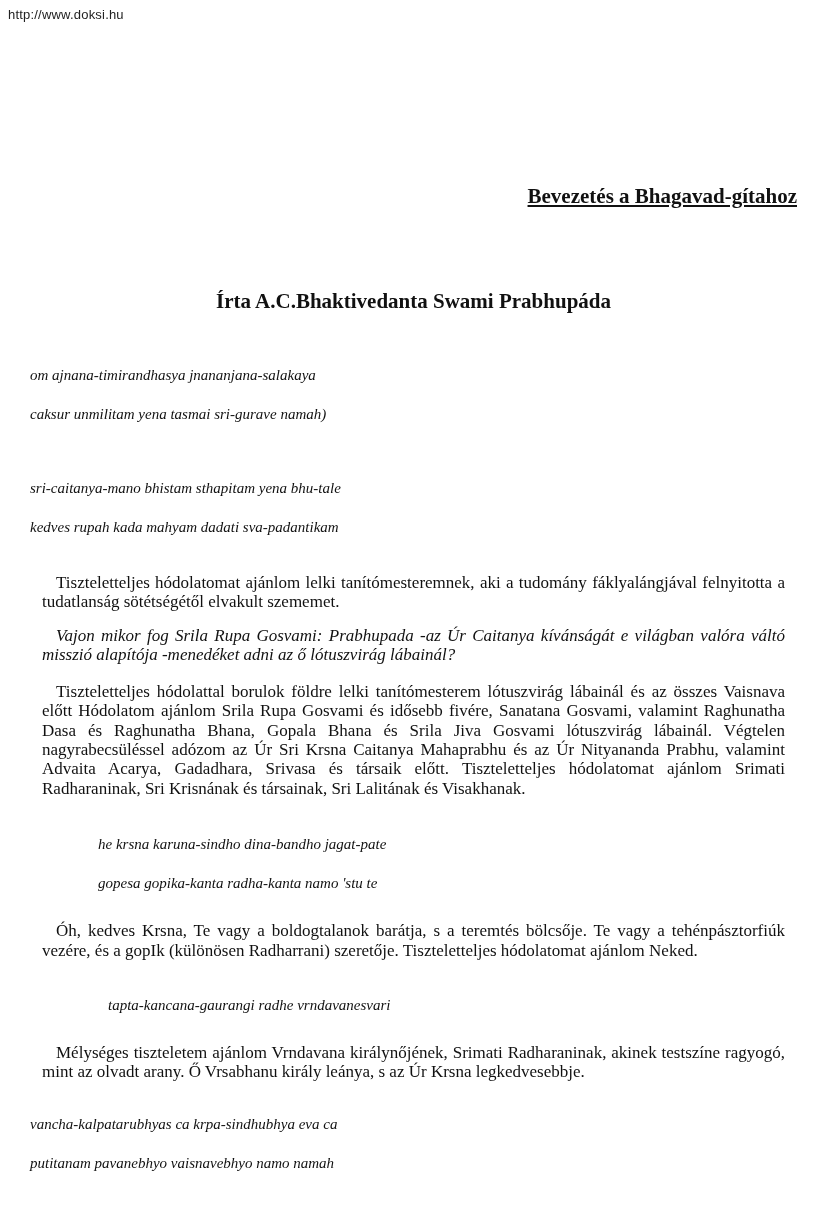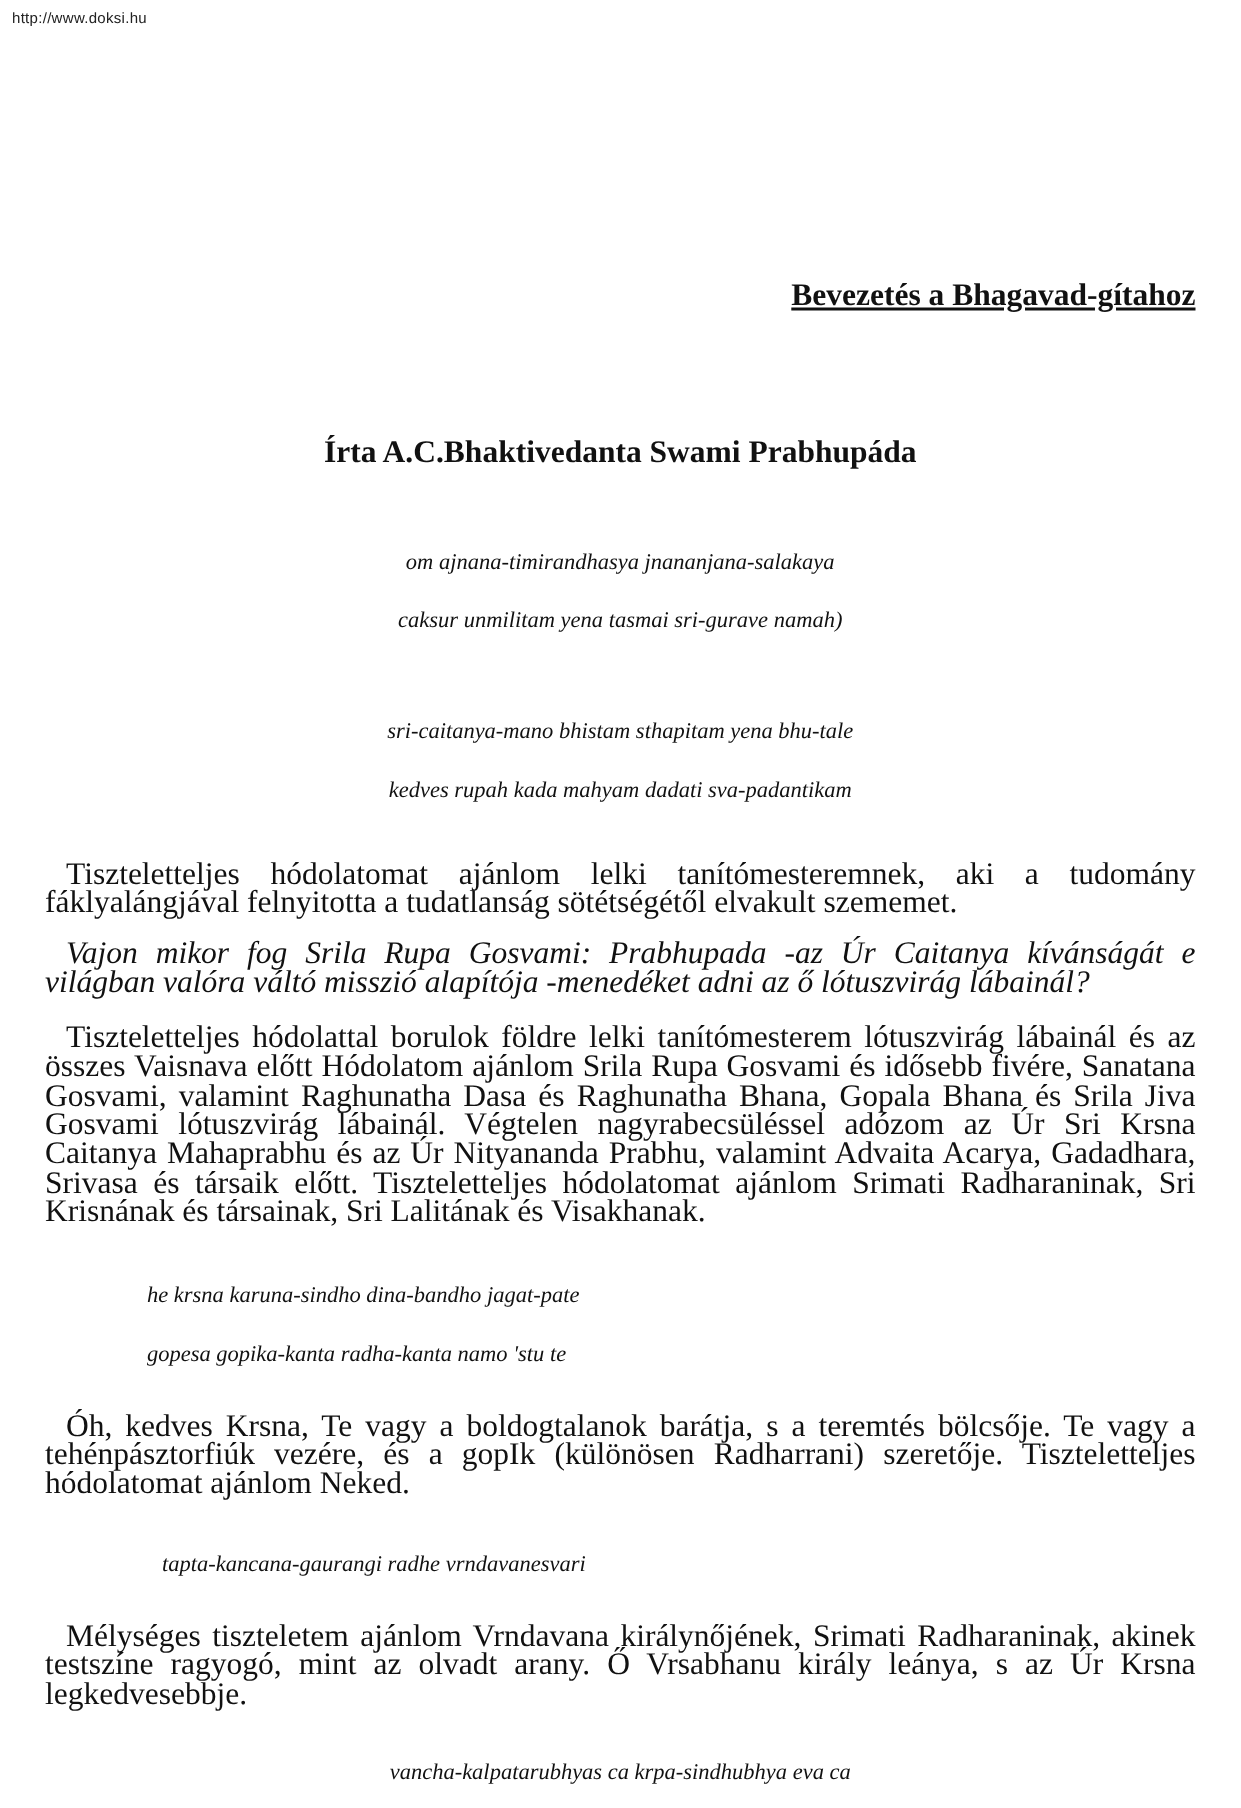--- a/index.html
+++ b/index.html
@@ -14,21 +14,21 @@
     background: #ffffff;
     color: #111111;
     font-family: "Liberation Serif", serif;
     overflow: hidden;
   }
   .watermark {
     position: absolute;
     top: 7px;
     left: 8px;
     font-family: "Liberation Sans", sans-serif;
-    font-size: 10px;
+    font-size: 13px;
     color: #222222;
     letter-spacing: 0.2px;
   }
   .content {
     padding: 183px 30px 0 30px;
   }
   .doc-title {
     margin: 0;
     text-align: right;
     font-size: 21px;
@@ -45,27 +45,27 @@
     font-weight: bold;
     line-height: 20px;
   }
   .verse {
     margin: 0;
     font-style: italic;
     font-size: 15px;
     line-height: 19.5px;
     white-space: pre-line;
   }
-  .verse.centered { text-align: center; }
+  .verse.centered { text-align: left; }
   .verse.indent-a { margin-left: 68px; }
   .verse.indent-b { margin-left: 78px; }
   .verse-line { display: block; }
   .para {
-    margin: 0;
-    font-size: 21px;
+    margin: 12px;
+    font-size: 17px;
     line-height: 19.3px;
     text-align: justify;
     text-indent: 14px;
   }
   
   .mt-v1 { margin-top: 35px; }
   .mt-v2 { margin-top: 16px; }
   .mt-p1 { margin-top: 16px; }
   .mt-p2 { margin-top: 14px; font-style: italic; }
   .mt-p3 { margin-top: 18px; }

